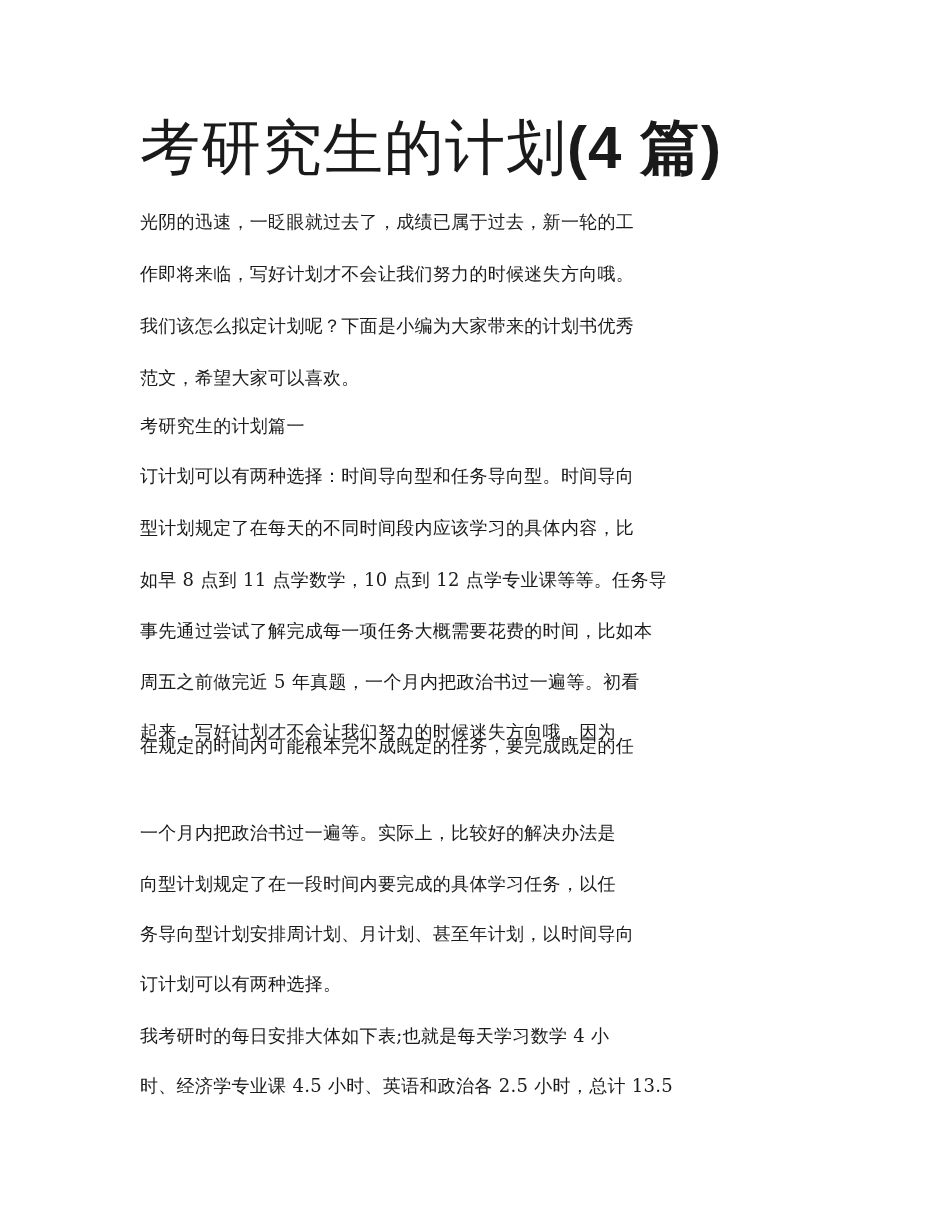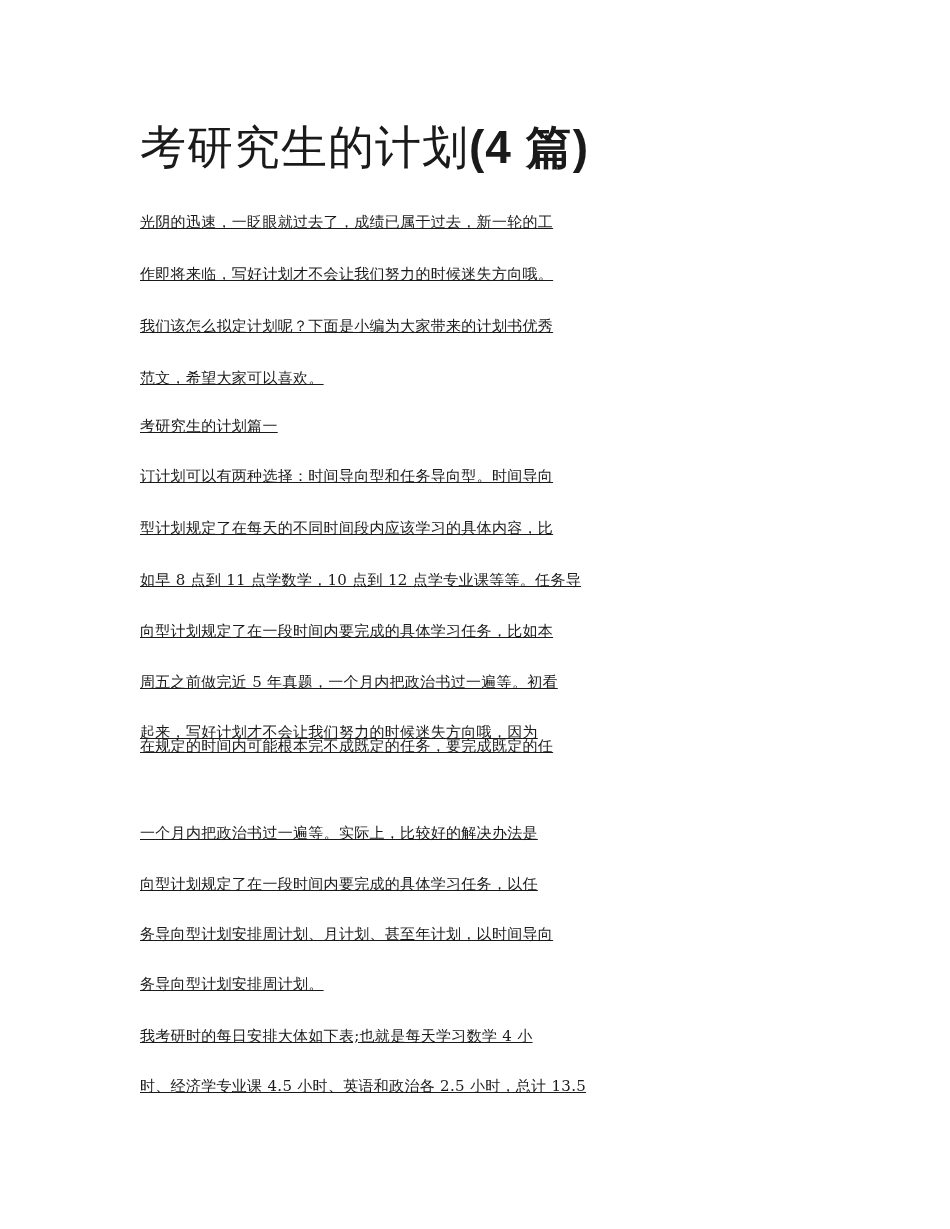--- a/index.html
+++ b/index.html
@@ -18,60 +18,59 @@
   .page {
     position: absolute;
     left: 140px;
     top: 0;
     width: 672px;
   }
   .title {
     position: absolute;
     top: 117px;
     left: 0;
-    font-size: 46px;
+    font-size: 60px;
     line-height: 60px;
     white-space: nowrap;
     font-weight: normal;
     margin: 0;
     letter-spacing: 1px;
   }
   .title .paren {
     font-family: "Liberation Sans", sans-serif;
     font-weight: bold;
   }
   .line {
     position: absolute;
     left: 0;
-    font-size: 15px;
+    font-size: 18px;
     line-height: 30px;
     white-space: nowrap;
     letter-spacing: 0.3px;
-    text-decoration: underline;
   }
 </style>
 </head>
 <body>
 
 <div class="page">
   <h1 class="title">
     <span>考研究生的计划</span><span class="paren">(4 篇)</span>
   </h1>
 
   <div class="line" style="top:207px">光阴的迅速，一眨眼就过去了，成绩已属于过去，新一轮的工</div>
   <div class="line" style="top:259px">作即将来临，写好计划才不会让我们努力的时候迷失方向哦。</div>
   <div class="line" style="top:311px">我们该怎么拟定计划呢？下面是小编为大家带来的计划书优秀</div>
   <div class="line" style="top:363px">范文，希望大家可以喜欢。</div>
   <div class="line" style="top:411px">考研究生的计划篇一</div>
   <div class="line" style="top:461px">订计划可以有两种选择：时间导向型和任务导向型。时间导向</div>
   <div class="line" style="top:513px">型计划规定了在每天的不同时间段内应该学习的具体内容，比</div>
   <div class="line" style="top:565px">如早 8 点到 11 点学数学，10 点到 12 点学专业课等等。任务导</div>
-  <div class="line" style="top:616px">向型计划规定了在一段时间内要完成的具体学习任务，比如本</div>
+  <div class="line" style="top:616px">事先通过尝试了解完成每一项任务大概需要花费的时间，比如本</div>
   <div class="line" style="top:667px">周五之前做完近 5 年真题，一个月内把政治书过一遍等。初看</div>
   <div class="line" style="top:717px">起来，写好计划才不会让我们努力的时候迷失方向哦，因为</div>
   <div class="line" style="top:731px">在规定的时间内可能根本完不成既定的任务，要完成既定的任</div>
   <div class="line" style="top:818px">一个月内把政治书过一遍等。实际上，比较好的解决办法是</div>
   <div class="line" style="top:869px">向型计划规定了在一段时间内要完成的具体学习任务，以任</div>
   <div class="line" style="top:919px">务导向型计划安排周计划、月计划、甚至年计划，以时间导向</div>
-  <div class="line" style="top:969px">务导向型计划安排周计划。</div>
+  <div class="line" style="top:969px">订计划可以有两种选择。</div>
   <div class="line" style="top:1021px">我考研时的每日安排大体如下表;也就是每天学习数学 4 小</div>
   <div class="line" style="top:1071px">时、经济学专业课 4.5 小时、英语和政治各 2.5 小时，总计 13.5</div>
 </div>
 
 </body></html>

